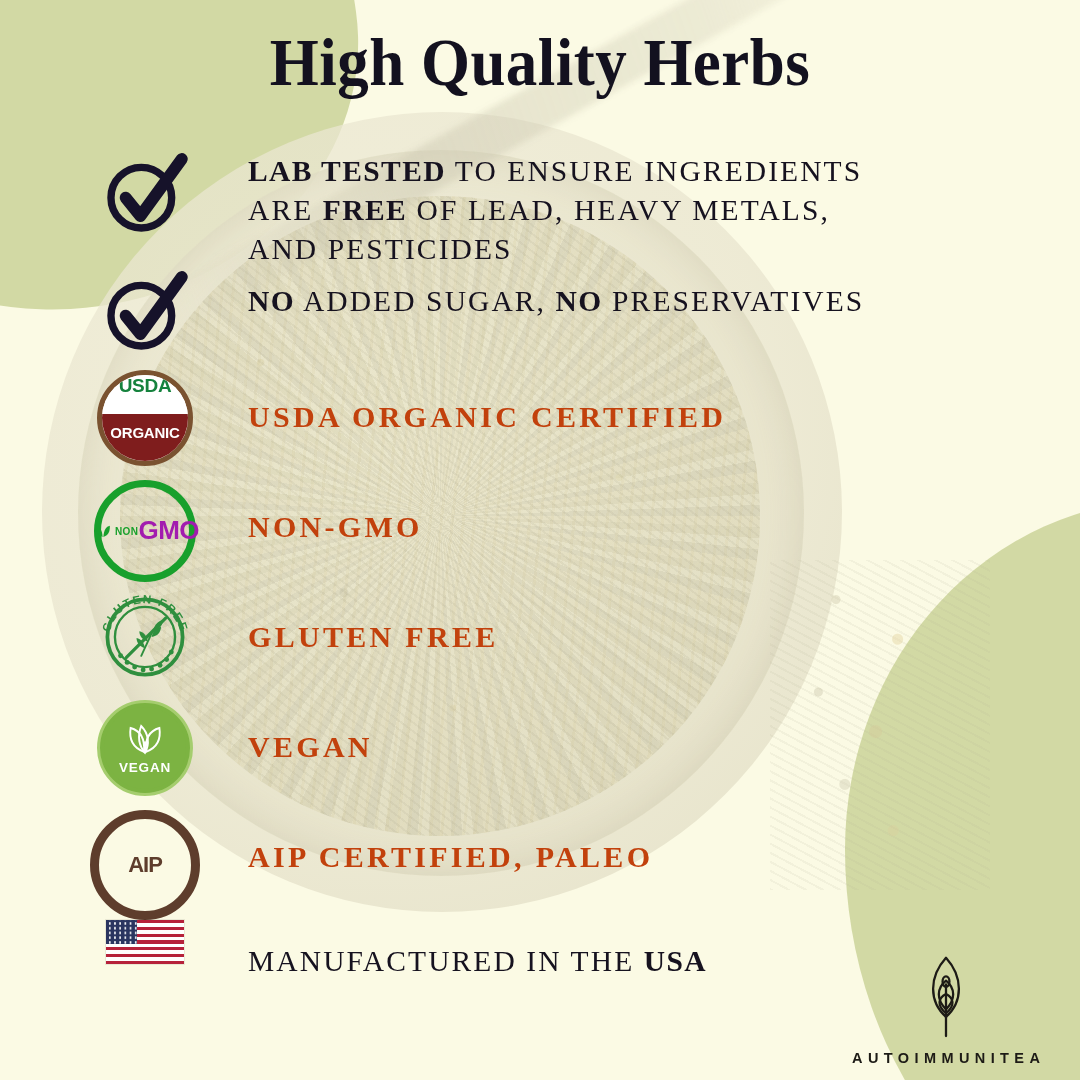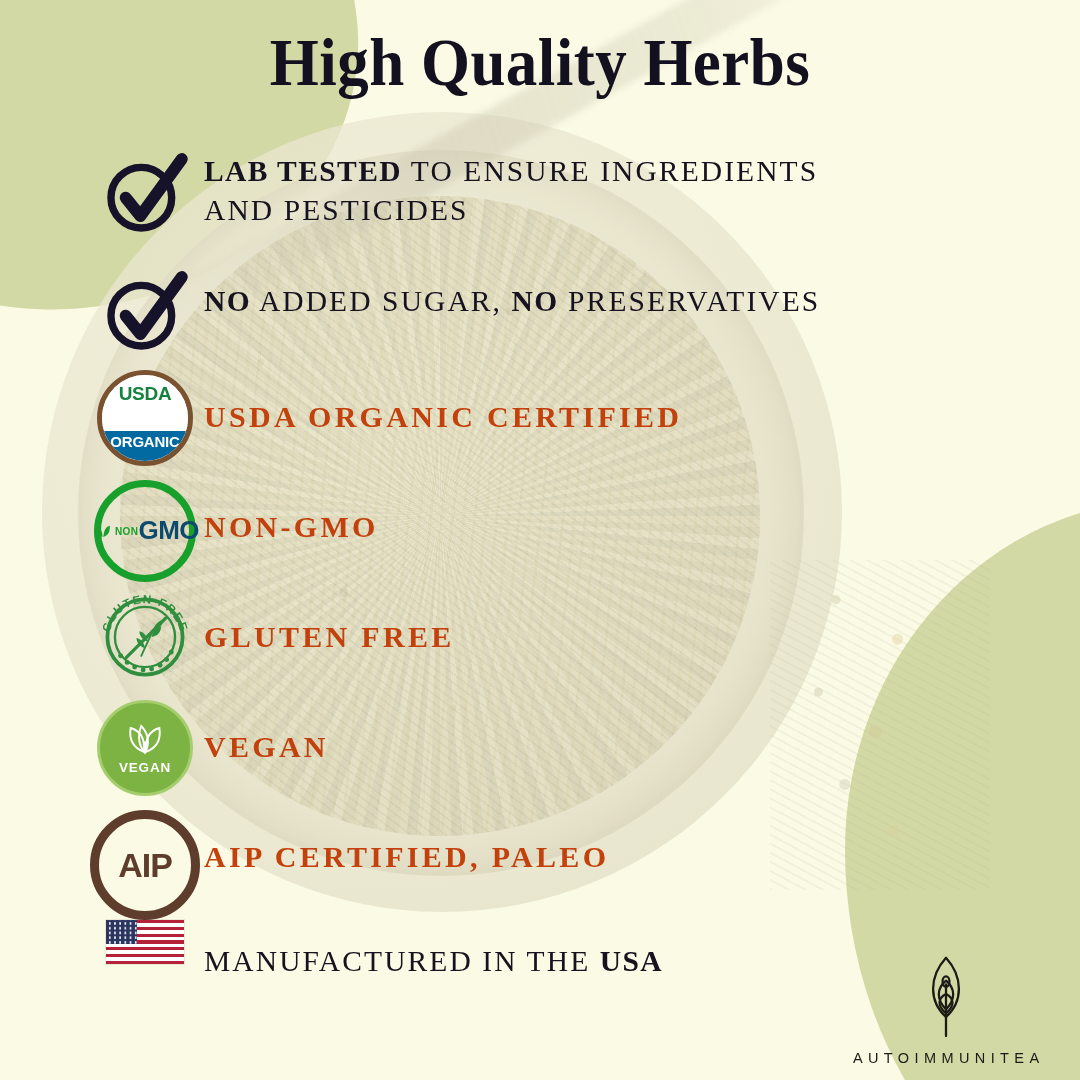--- a/index.html
+++ b/index.html
@@ -124,20 +124,21 @@
 
   .rows{
     position:absolute;
     left:86px;top:148px;
     width:880px;
   }
   .row{
     display:flex;
     align-items:flex-start;
     min-height:96px;
+    gap:44px;
   }
   .row-icon{
     width:118px;
     flex:0 0 118px;
     display:flex;
     align-items:center;
     justify-content:center;
     position:relative;
   }
   .row-text{
@@ -183,31 +184,31 @@
   .usda{
     width:86px;height:86px;border-radius:50%;
     border:5px solid #7a5230;
     background:#fff;
     overflow:hidden;position:relative;
     display:flex;flex-direction:column;
   }
   .usda-top{
     height:44%;
     background:#fff;
-    display:flex;align-items:center;justify-content:center;
-    padding-bottom:18px;
+    display:flex;align-items:flex-start;justify-content:center;
+    padding-bottom:1px;
   }
   .usda-top span{
     font-family:"Liberation Sans",sans-serif;
     font-weight:700;font-size:19px;color:#15823d;letter-spacing:-.3px;
   }
   .usda-bot{
-    flex:1;background:#0369a1;
+    flex:1;background:#7f1d1d;
     display:flex;align-items:flex-start;justify-content:center;
-    padding-top:2px;
+    padding-top:10px;
   }
   .usda-bot span{
     font-family:"Liberation Sans",sans-serif;
     font-weight:700;font-size:15px;color:#fff;letter-spacing:-.2px;
   }
 
   
   .gmo{
     width:88px;height:88px;border-radius:50%;
     border:7px solid #18a02c;
@@ -217,21 +218,21 @@
     position:relative;
   }
   .gmo-leaf{margin-bottom:-2px;}
   .gmo-non{
     font-family:"Liberation Sans",sans-serif;
     font-weight:700;font-size:10px;color:#18a02c;letter-spacing:.4px;
     line-height:1;margin-bottom:-1px;
   }
   .gmo-txt{
     font-family:"Liberation Sans",sans-serif;
-    font-weight:700;font-size:26px;color:#0c4a6e;letter-spacing:-.5px;
+    font-weight:700;font-size:26px;color:#a21caf;letter-spacing:-.5px;
     line-height:.92;
   }
 
   
   .gf{width:94px;height:94px;position:relative;}
 
   
   .vegan{
     width:90px;height:90px;border-radius:50%;
     background:#7cb342;
@@ -252,21 +253,21 @@
     width:92px;height:92px;border-radius:50%;
     border:9px solid #5e3d2c;
     display:flex;align-items:center;justify-content:center;
     position:relative;
   }
   .aip-txt{
     position:absolute;
     left:50%;top:50%;
     transform:translate(-50%,-50%);
     font-family:"Liberation Sans",sans-serif;
-    font-weight:700;font-size:34px;color:#5e3d2c;letter-spacing:-1px;
+    font-weight:700;font-size:22px;color:#5e3d2c;letter-spacing:-1px;
     white-space:nowrap;
   }
 
   
   .flag{
     width:78px;height:44px;
     position:relative;overflow:hidden;
     background:#fff;
     box-shadow:0 0 0 1px rgba(0,0,0,.07);
   }
@@ -293,20 +294,21 @@
     width:216px;
     display:flex;flex-direction:column;align-items:center;
   }
   .logo-mark{margin-bottom:8px;}
   .logo-word{
     font-family:"Liberation Sans",sans-serif;
     font-size:14.5px;
     letter-spacing:5.4px;
     color:#1d1b16;
     text-indent:5.4px;
+    font-weight:bold;
   }
 </style>
 </head>
 <body>
 
 <div id="stage">
 
   <div class="bg-layer">
     <div class="blob-tl"></div>
     <div class="blob-br"></div>
@@ -328,20 +330,21 @@
         <div class="row-icon">
           <div class="check-wrap">
             <svg viewBox="0 0 100 100" width="92" height="92">
               <circle cx="46" cy="54" r="33" fill="none" stroke="#16122a" stroke-width="8"></circle>
               <path d="M29 54 L45 74 L90 12" fill="none" stroke="#16122a" stroke-width="13" stroke-linecap="round" stroke-linejoin="round"></path>
             </svg>
           </div>
         </div>
         <div class="row-text">
           <div class="stmt"><b>LAB TESTED</b> TO ENSURE INGREDIENTS</div>
+          <div class="stmt">ARE <b>FREE</b> OF LEAD, HEAVY METALS,</div>
           <div class="stmt">AND PESTICIDES</div>
         </div>
       </div>
 
       <div class="row r2">
         <div class="row-icon">
           <div class="check-wrap">
             <svg viewBox="0 0 100 100" width="92" height="92">
               <circle cx="46" cy="54" r="33" fill="none" stroke="#16122a" stroke-width="8"></circle>
               <path d="M29 54 L45 74 L90 12" fill="none" stroke="#16122a" stroke-width="13" stroke-linecap="round" stroke-linejoin="round"></path>

